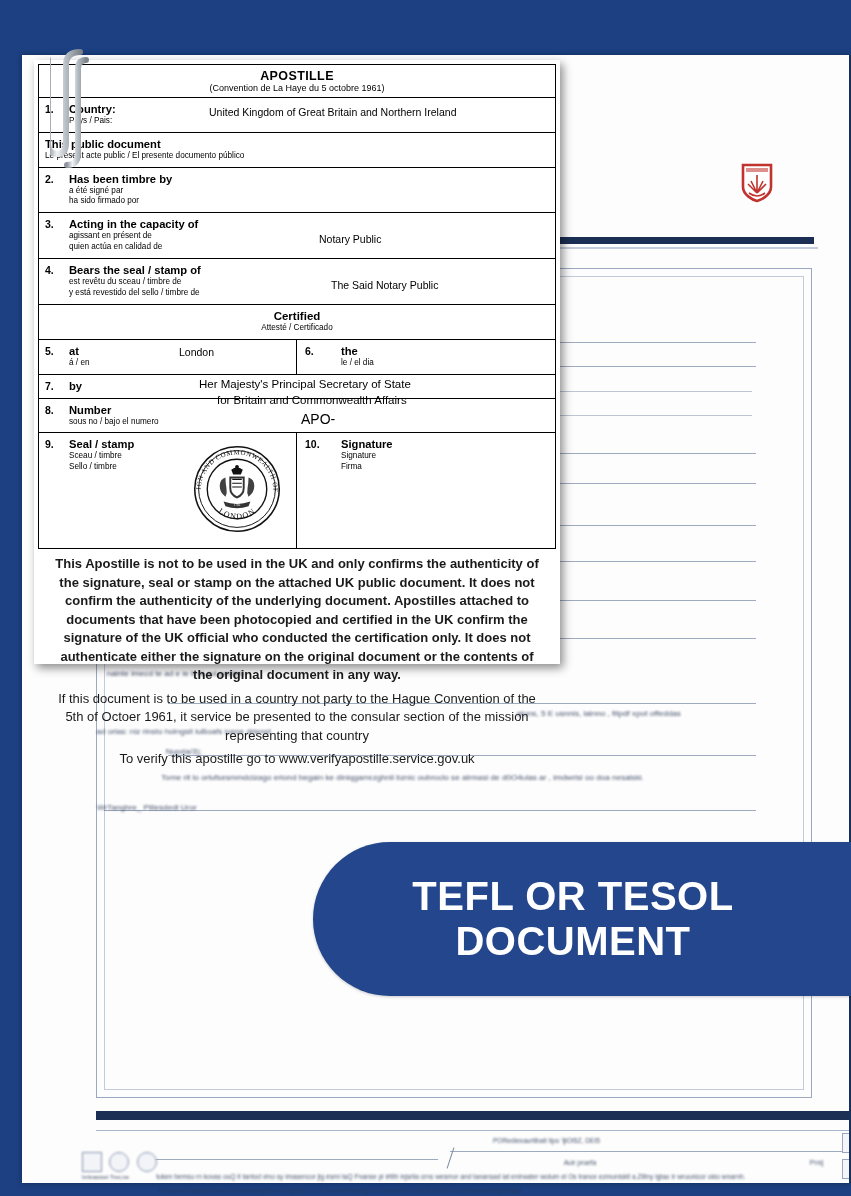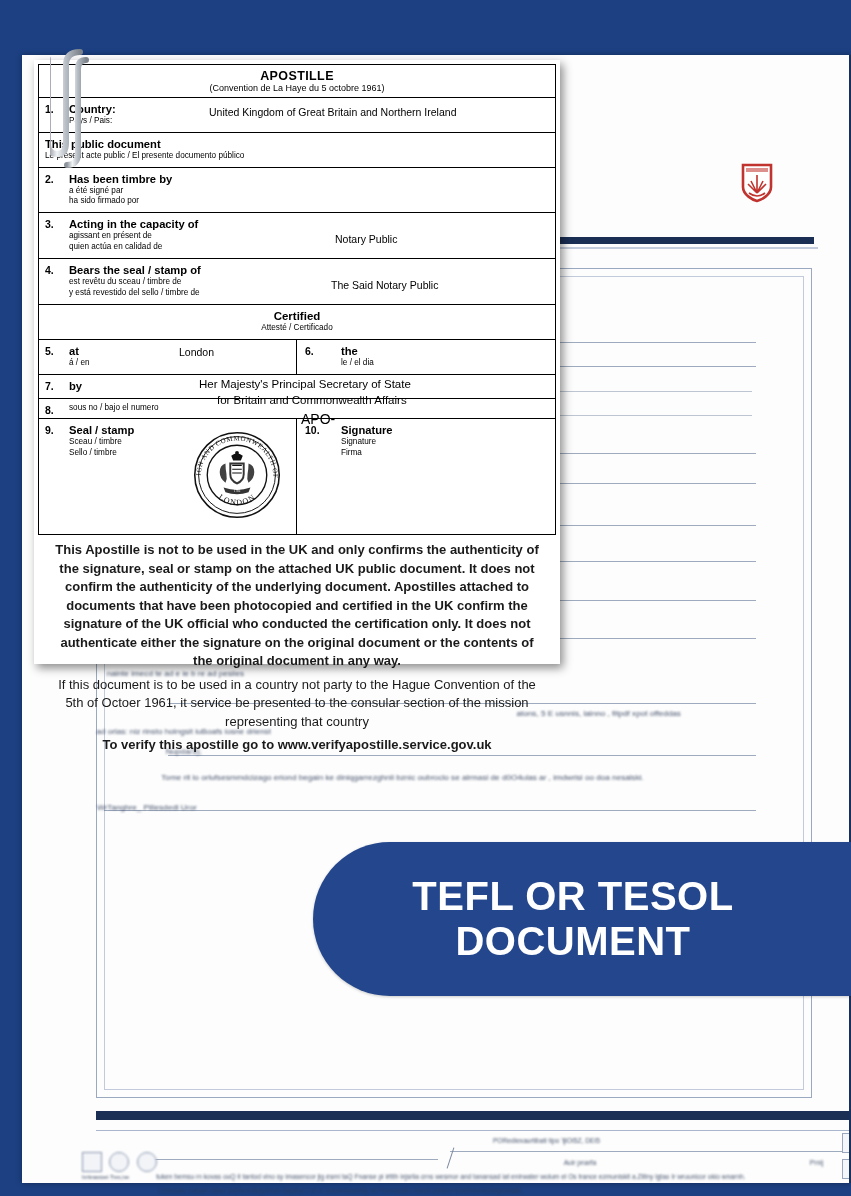--- a/index.html
+++ b/index.html
@@ -148,21 +148,21 @@
 
   .ap-note{
     padding:6px 14px 7px 14px;
     text-align:center;
     font-size:13px;
     line-height:1.42;
     font-weight:bold;
     color:#1a1a1a;
   }
   .ap-note p{ margin-bottom:5px; }
-  .ap-note .nb{ font-weight:bold; }
+  .ap-note .nb{ font-weight:normal; }
 
   
   .seal{
     position:absolute;
     left:150px; top:8px;
     width:96px; height:96px;
   }
 
   
   #paperclip{
@@ -299,21 +299,21 @@
         <div class="ap-sub">ha sido firmado por</div>
       </div>
     </div>
 
     <div class="ap-row">
       <div class="ap-num">3.</div>
       <div class="ap-body">
         <div class="ap-en">Acting in the capacity of</div>
         <div class="ap-sub">agissant en présent de</div>
         <div class="ap-sub">quien actúa en calidad de</div>
-        <div class="ap-val" style="left:266px; top:20px;">Notary Public</div>
+        <div class="ap-val" style="left:250px; top:20px;">Notary Public</div>
       </div>
     </div>
 
     <div class="ap-row">
       <div class="ap-num">4.</div>
       <div class="ap-body">
         <div class="ap-en">Bears the seal / stamp of</div>
         <div class="ap-sub">est revêtu du sceau / timbre de</div>
         <div class="ap-sub">y está revestido del sello / timbre de</div>
         <div class="ap-val" style="left:262px; top:20px;">The Said Notary Public</div>
@@ -351,20 +351,21 @@
       <div class="ap-body">
         <div class="ap-en">by</div>
         <div class="ap-val" style="left:130px; top:3px; font-size:11.5px;text-align:right;">Her Majesty's Principal Secretary of State</div>
         <div class="ap-val" style="left:148px; top:19px; font-size:11.5px;">for Britain and Commonwealth Affairs</div>
       </div>
     </div>
 
     <div class="ap-row">
       <div class="ap-num">8.</div>
       <div class="ap-body">
+        <div class="ap-en">Number</div>
         <div class="ap-sub">sous no / bajo el numero</div>
         <div class="ap-val" style="left:232px; top:12px; font-size:14px;">APO-</div>
       </div>
     </div>
 
     <div class="ap-row" style="height:116px; padding:0;">
       <div class="ap-cellL" style="position:relative;">
         <div class="ap-num">9.</div>
         <div class="ap-body">
           <div class="ap-en">Seal / stamp</div>

